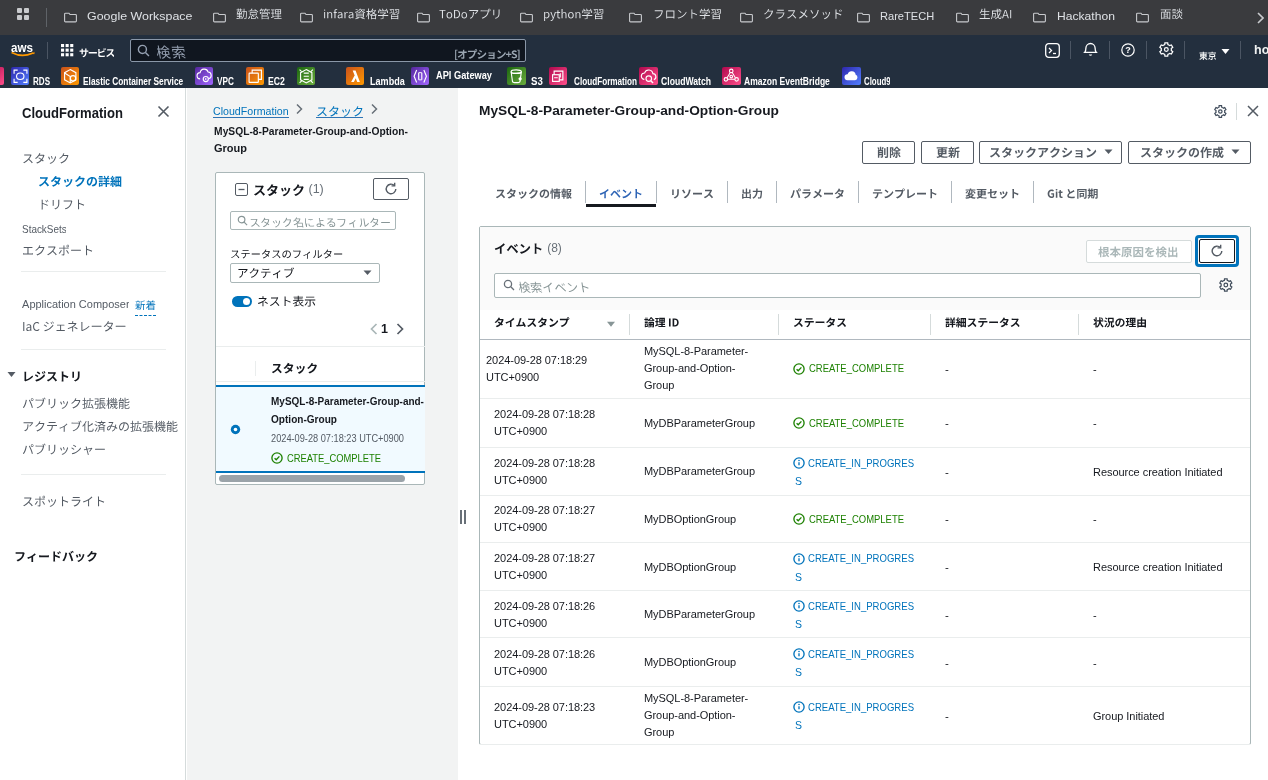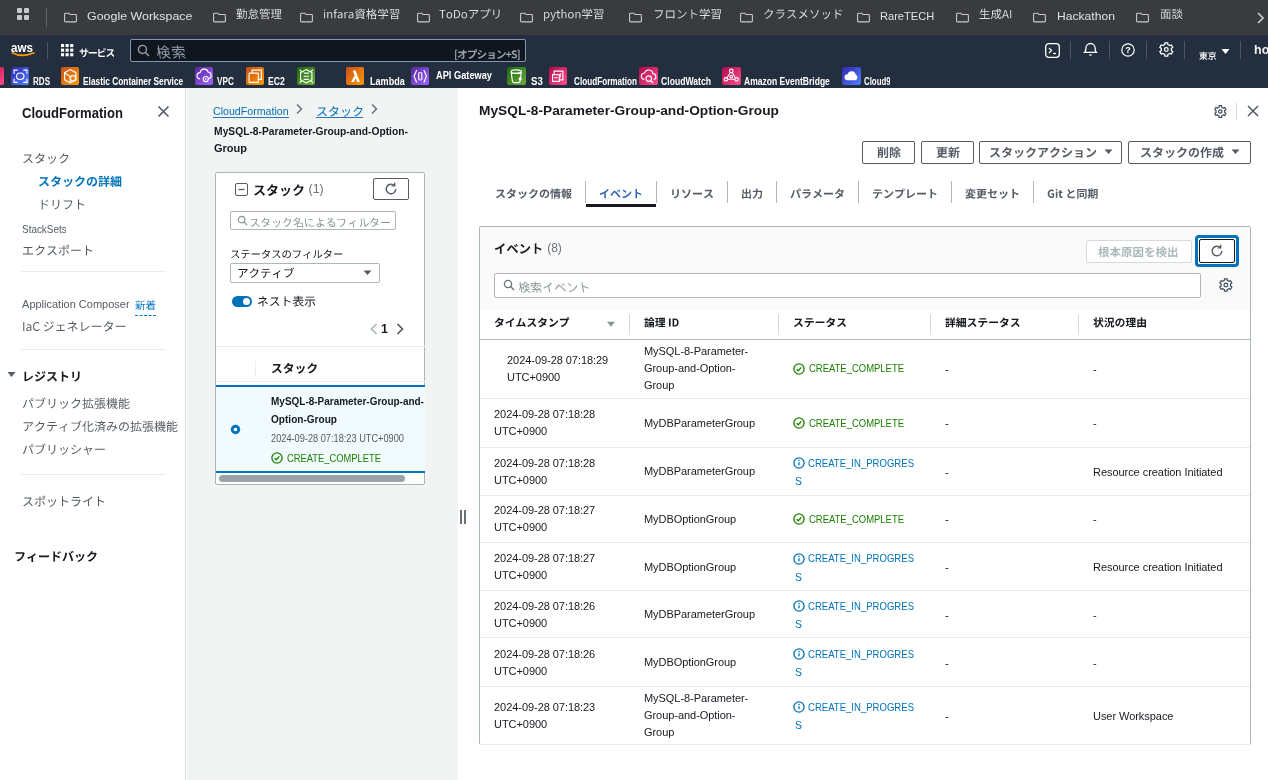--- a/index.html
+++ b/index.html
@@ -522,21 +522,21 @@
 <div class="ab" style="left:930px;top:314px;width:1px;height:21px;background:#d5dbdb"></div>
 <div class="ab" style="left:1093px;top:312px"><svg style="vertical-align:-3.1px" width="54" height="15.6" viewBox="0 -12.5 54 15.6">
       <path fill="#16191f" d="M7.9 -8.4C8.4 -7.8 8.9 -7 9.1 -6.5L10.2 -7.1C9.9 -7.6 9.4 -8.4 8.9 -8.9ZM0.3 -2.4 1 -1.3C1.4 -1.7 1.9 -2.1 2.4 -2.6V1H3.7V0.2C4 0.5 4.4 0.7 4.6 1C5.9 -0.2 6.7 -1.6 7 -2.9C7.6 -1.3 8.5 0.1 9.7 0.9C9.9 0.6 10.3 0.1 10.6 -0.2C9.1 -1.1 8.2 -2.9 7.6 -4.9H10.3V-6.2H7.5V-6.4V-9.2H6.2V-6.4V-6.2H4V-4.9H6.1C5.9 -3.3 5.4 -1.5 3.7 0V-9.2H2.4V-6.2C2.1 -6.7 1.7 -7.3 1.4 -7.8L0.4 -7.2C0.8 -6.6 1.3 -5.7 1.5 -5.1L2.4 -5.6V-4.1C1.6 -3.4 0.8 -2.8 0.3 -2.4Z M11.8 -8.2C12.5 -7.9 13.3 -7.4 13.7 -7L14.5 -8.1C14.1 -8.5 13.2 -8.9 12.5 -9.1ZM11.1 -5.2C11.8 -4.9 12.8 -4.4 13.2 -4.1L13.9 -5.2C13.4 -5.5 12.5 -6 11.8 -6.2ZM11.5 0 12.6 0.8C13.3 -0.2 14 -1.5 14.7 -2.7L13.7 -3.5C13 -2.2 12.1 -0.8 11.5 0ZM16.2 -7.5H19.4V-5.3H16.2ZM14.9 -8.7V-4.1H15.9C15.8 -2 15.6 -0.8 13.8 -0.1C14.1 0.2 14.4 0.7 14.6 1C16.7 0 17 -1.6 17.1 -4.1H17.9V-0.7C17.9 0.5 18.2 0.9 19.2 0.9C19.4 0.9 19.9 0.9 20.1 0.9C20.9 0.9 21.2 0.4 21.3 -1.3C21 -1.4 20.5 -1.6 20.2 -1.8C20.2 -0.5 20.1 -0.3 19.9 -0.3C19.8 -0.3 19.5 -0.3 19.5 -0.3C19.3 -0.3 19.2 -0.3 19.2 -0.7V-4.1H20.7V-8.7Z M26.4 -6.7C26.3 -5.8 26.1 -4.8 25.8 -4C25.4 -2.6 25 -1.9 24.5 -1.9C24.1 -1.9 23.7 -2.4 23.7 -3.5C23.7 -4.7 24.6 -6.3 26.4 -6.7ZM27.9 -6.7C29.3 -6.4 30.2 -5.3 30.2 -3.8C30.2 -2.3 29.1 -1.3 27.7 -1C27.4 -0.9 27.1 -0.8 26.7 -0.8L27.5 0.5C30.2 0.1 31.6 -1.5 31.6 -3.8C31.6 -6.2 29.9 -8 27.2 -8C24.5 -8 22.3 -5.9 22.3 -3.4C22.3 -1.6 23.3 -0.2 24.5 -0.2C25.7 -0.2 26.6 -1.6 27.2 -3.8C27.6 -4.8 27.7 -5.8 27.9 -6.7Z M38 -5.7H39.1V-4.8H38ZM40.2 -5.7H41.2V-4.8H40.2ZM38 -7.6H39.1V-6.7H38ZM40.2 -7.6H41.2V-6.7H40.2ZM36 -0.6V0.6H42.9V-0.6H40.3V-1.6H42.6V-2.7H40.3V-3.7H42.5V-8.7H36.8V-3.7H38.9V-2.7H36.7V-1.6H38.9V-0.6ZM32.7 -1.3 33 0C34 -0.4 35.3 -0.8 36.5 -1.2L36.3 -2.4L35.2 -2.1V-4.3H36.2V-5.4H35.2V-7.4H36.4V-8.6H32.8V-7.4H34V-5.4H32.9V-4.3H34V-1.7Z M45.6 -2.7H47.9V-0.9H45.6ZM51.6 -2.7V-0.9H49.2V-2.7ZM45.6 -4V-5.8H47.9V-4ZM51.6 -4H49.2V-5.8H51.6ZM47.9 -9.2V-7.1H44.3V1H45.6V0.4H51.6V1H53V-7.1H49.2V-9.2Z"></path>
     </svg></div>
 <div class="ab" style="left:1078px;top:314px;width:1px;height:21px;background:#d5dbdb"></div>
 <svg class="ab" style="left:605.5px;top:321px" width="10" height="7" viewBox="0 0 10 7">
     <path d="M1 0.8 L5 5.8 L9 0.8 Z" fill="#879596"></path>
   </svg>
 <div class="ab" style="left:480px;top:338.5px;width:770px;height:1px;background:#b0b8bf"></div>
 <div class="ab" style="left:480px;top:339px;width:770px;height:59.5px;border-bottom:1px solid #eaeded"></div>
-<div class="ab flex" style="left:507px;top:339px;width:120px;height:59.5px">
+<div class="ab flex" style="left:486px;top:339px;width:120px;height:59.5px">
     <div style="font-size:11px;letter-spacing:-0.05px;color:#16191f;line-height:17px">2024-09-28 07:18:29<br>UTC+0900</div>
   </div>
 <div class="ab flex" style="left:644px;top:339px;width:119px;height:59.5px">
     <div style="font-size:11px;letter-spacing:-0.05px;color:#16191f;line-height:17px">MySQL-8-Parameter-<br>Group-and-Option-<br>Group</div>
   </div>
 <div class="ab flex" style="left:793px;top:339px;width:122px;height:59.5px">
     <div class="flex" style="gap:4px">
       <span style="display:inline-flex">
         <svg width="12" height="12" viewBox="0 0 16 16" style="vertical-align:-2px">
           <circle cx="8" cy="8" r="6.8" fill="none" stroke="#1d8102" stroke-width="1.8"></circle>
@@ -757,13 +757,13 @@
       </div>
       <div style="height:17px;margin-left:2px"><svg style="vertical-align:-2.7px" width="7" height="13.0" viewBox="0 0 7 13.0">
           <text x="0" y="10.2" font-family="Liberation Sans" font-size="11.3" font-weight="normal" fill="#0073bb" textLength="7" lengthAdjust="spacingAndGlyphs">S</text>
         </svg></div>
     </div>
   </div>
 <div class="ab flex" style="left:945px;top:686.5px;width:118px;height:58.5px">
     <div style="font-size:11.5px;color:#16191f">-</div>
   </div>
 <div class="ab flex" style="left:1093px;top:686.5px;width:142px;height:58.5px">
-    <div style="font-size:11px;letter-spacing:-0.05px;color:#16191f">User Workspace</div>
+    <div style="font-size:11px;letter-spacing:-0.05px;color:#16191f">Group Initiated</div>
   </div>
 </body></html>

